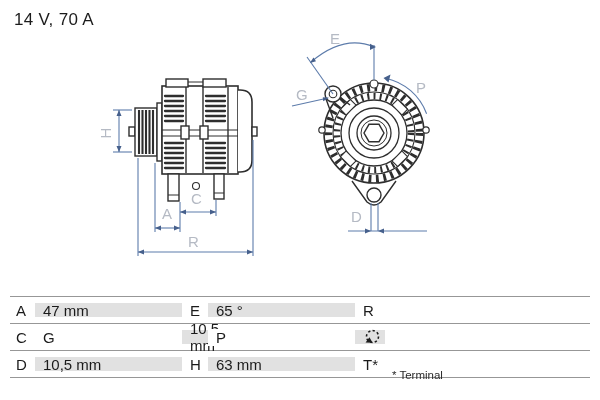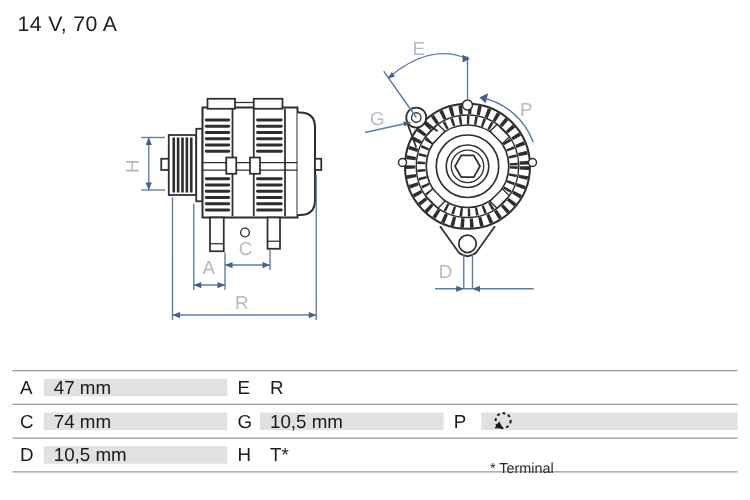--- a/index.html
+++ b/index.html
@@ -208,41 +208,42 @@
     <text class="dim-label" x="351" y="222">D</text>
   </svg>
 
 
   <div class="tech-table">
 
     <div class="t-row">
       <div class="t-key">A</div>
       <div class="t-val">47 mm</div>
       <div class="t-key mid">E</div>
+      <div class="t-val">65 °</div>
       <div class="t-key right">R</div>
     </div>
 
     <div class="t-row">
       <div class="t-key">C</div>
-      <div class="t-val">74 mm</div>
       <div class="t-key mid">G</div>
       <div class="t-val">10,5 mm</div>
       <div class="t-key right">P</div>
       <div class="t-val">
         <svg class="rot-icon" width="19" height="19" viewBox="0 0 19 19">
           <circle cx="9.5" cy="8.5" r="6" fill="none" stroke="#1b1b1b" stroke-width="1.6" stroke-dasharray="2.3 2.3"></circle>
           <polygon points="2.6,14.6 9.6,14.8 6.4,9.2" fill="#1b1b1b"></polygon>
         </svg>
       </div>
     </div>
 
     <div class="t-row">
       <div class="t-key">D</div>
       <div class="t-val">10,5 mm</div>
       <div class="t-key mid">H</div>
+      <div class="t-val">63 mm</div>
       <div class="t-key right">T*</div>
     </div>
 
   </div>
 
   <div class="footnote">* Terminal</div>
 
 </div>
 
 </body></html>

